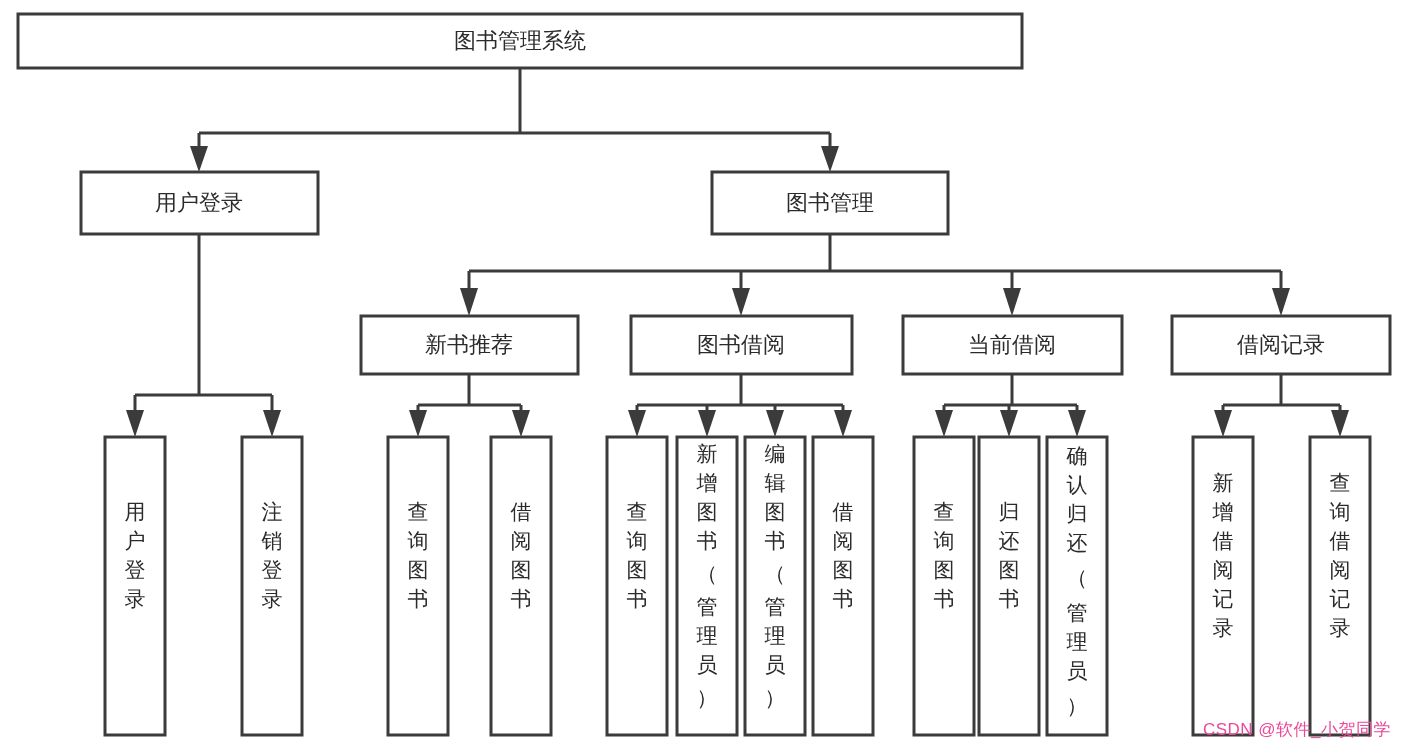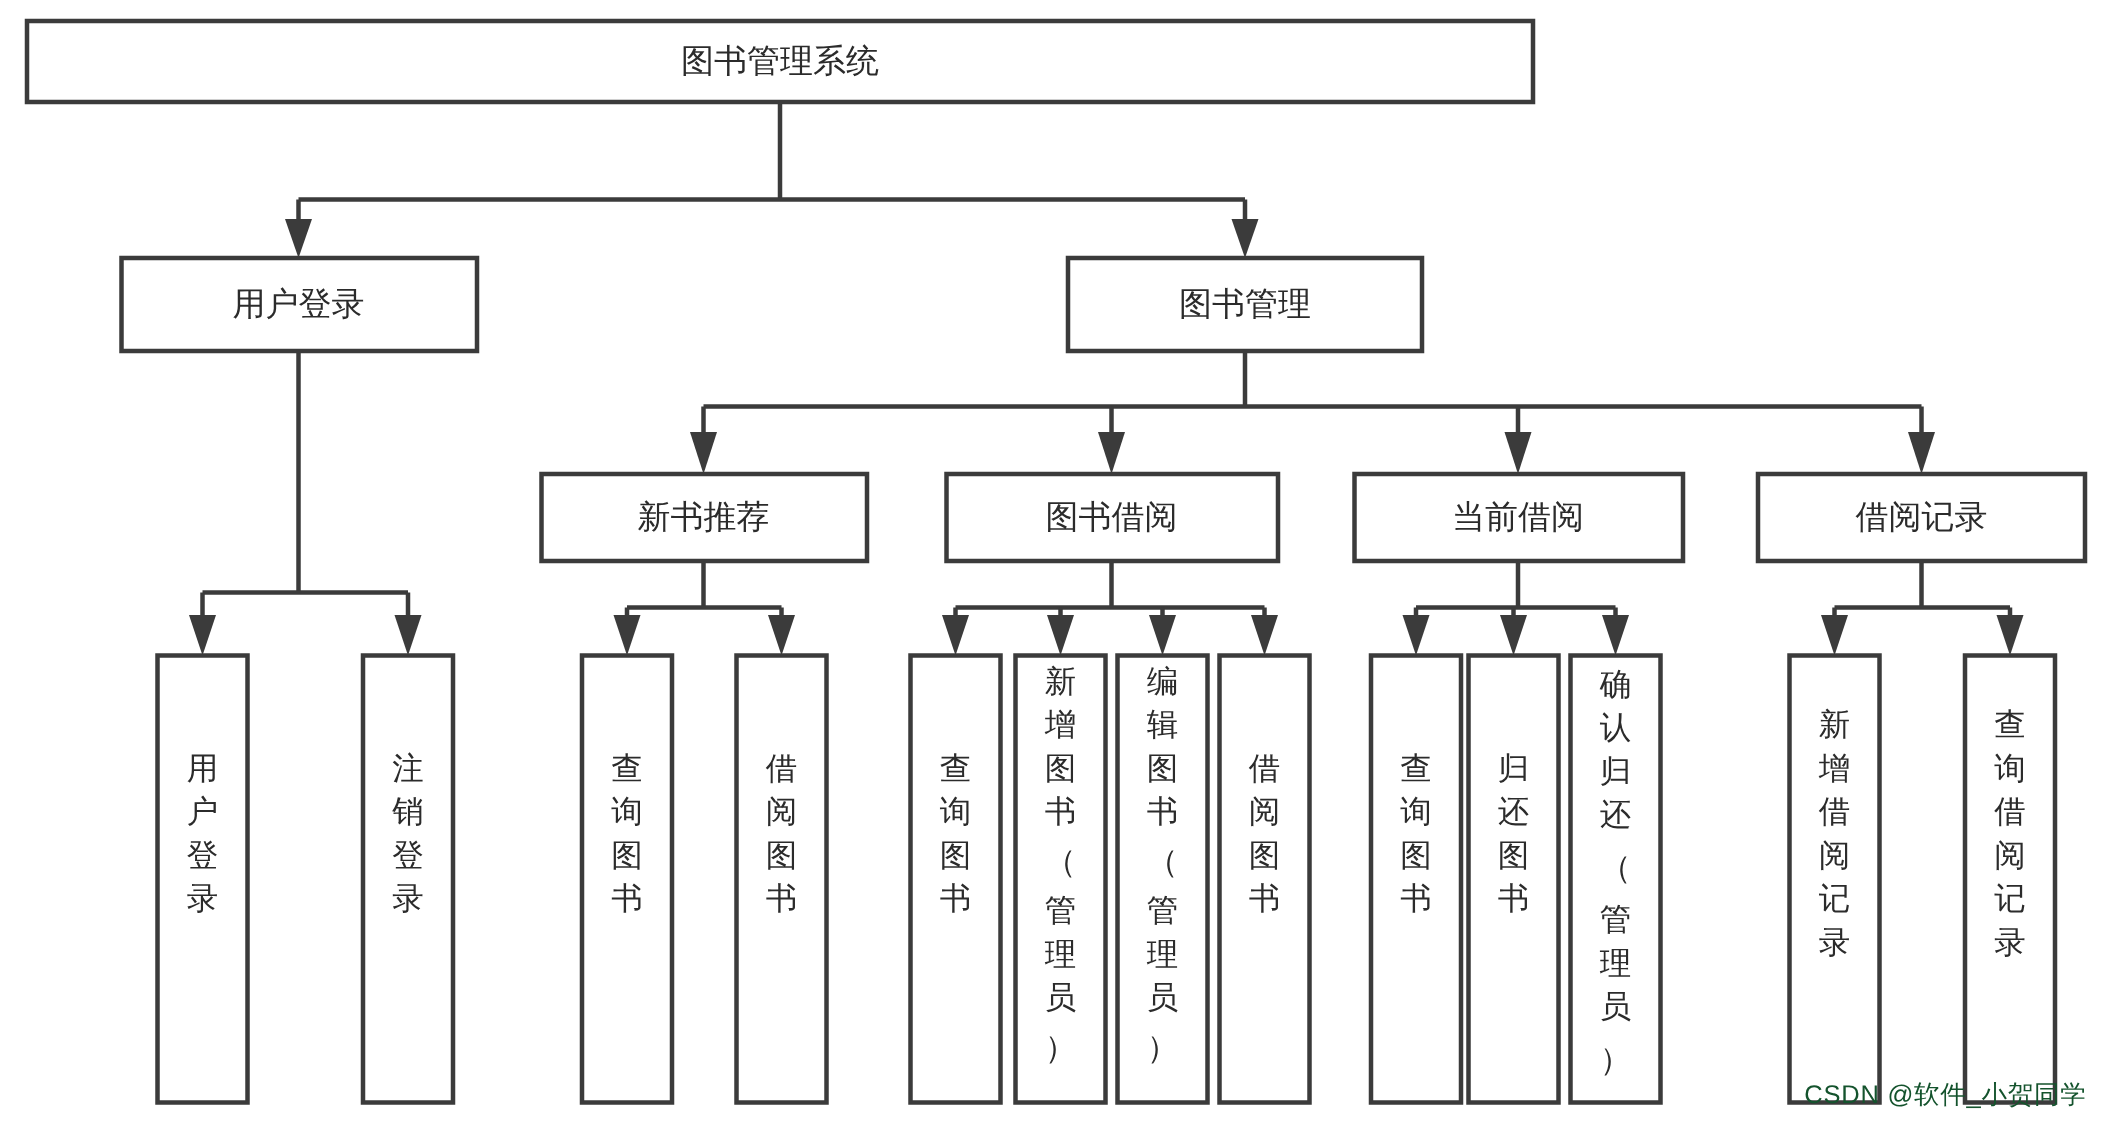--- a/index.html
+++ b/index.html
@@ -53,21 +53,21 @@
     fill: #2b2b2b;
     font-size: 21px;
     text-anchor: middle;
   }
   .watermark {
     position: absolute;
     right: 14px;
     bottom: 6px;
     font-family: "Liberation Sans", "DejaVu Sans", sans-serif;
     font-size: 17px;
-    color: #14532d;
+    color: #ec4899;
     letter-spacing: 0.5px;
     white-space: nowrap;
     user-select: none;
     text-align: center;
   }
 </style>
 </head>
 <body>
 
 <div id="diagram-root">

